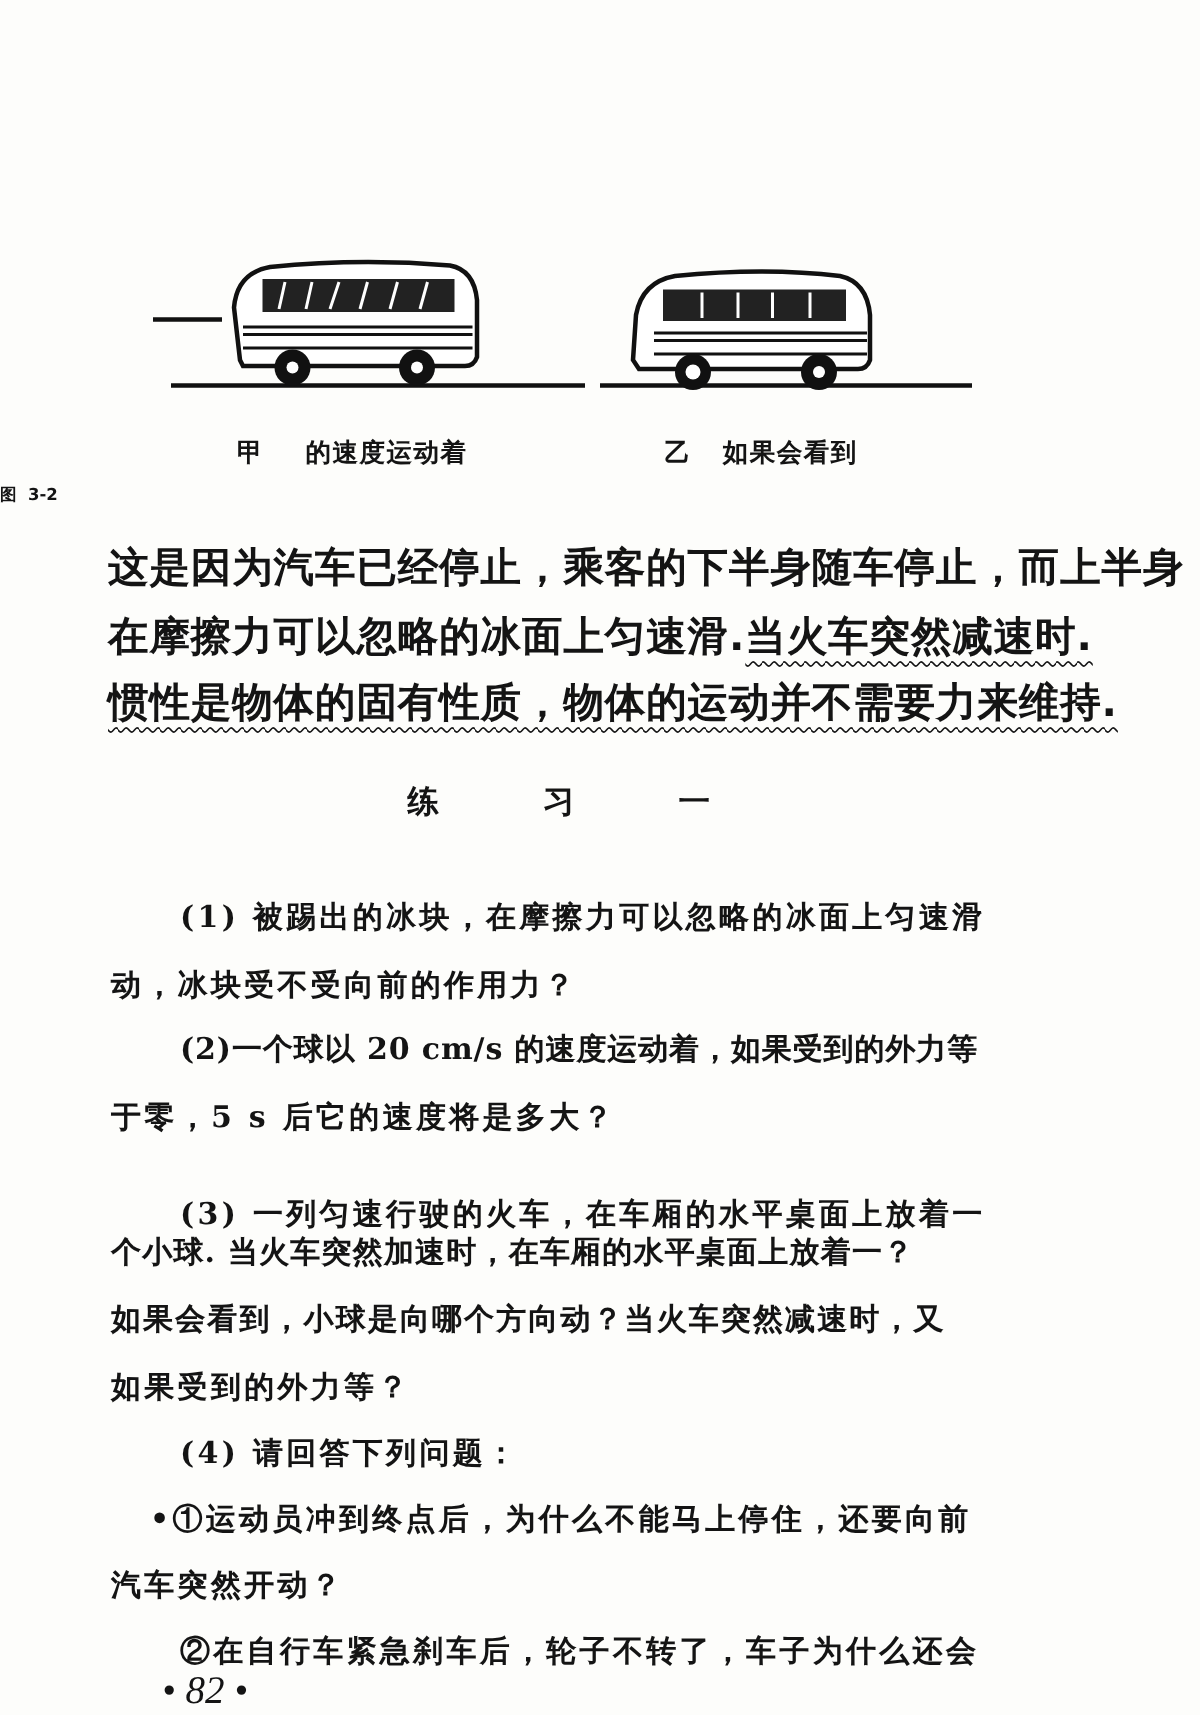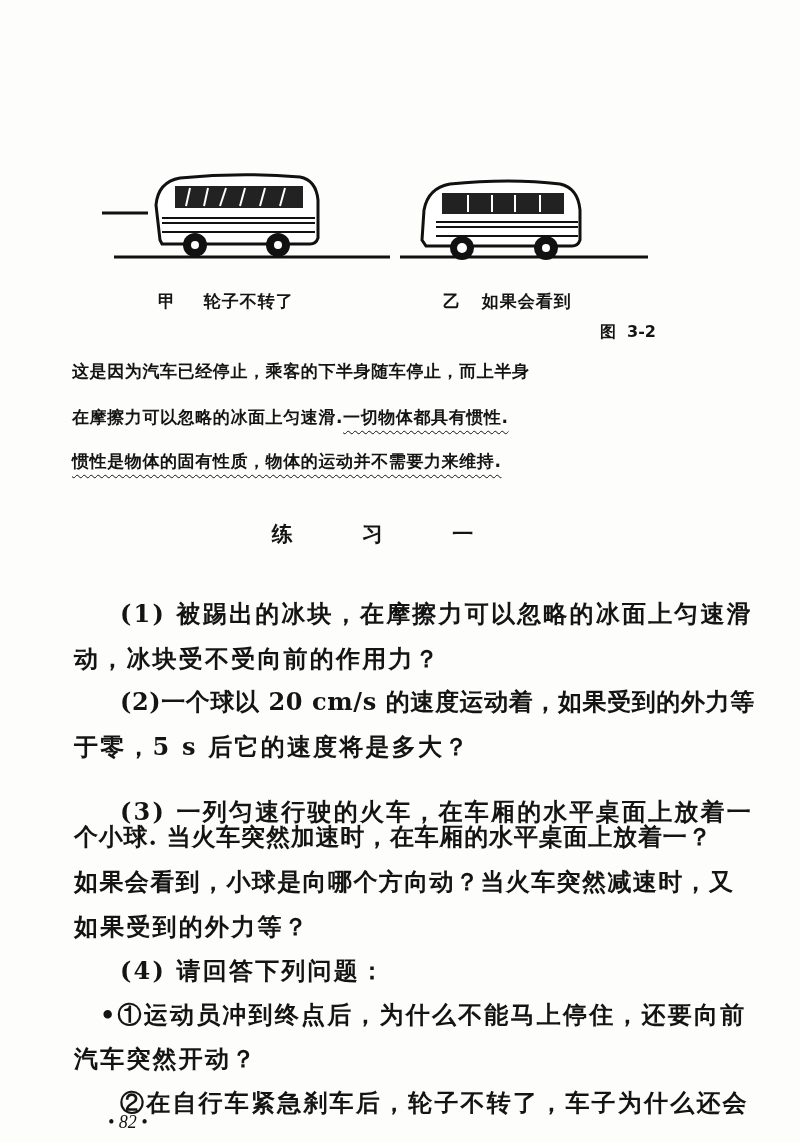--- a/index.html
+++ b/index.html
@@ -3,26 +3,26 @@
 <meta charset="utf-8">
 <style>
   html, body { margin:0; padding:0; }
   body {
     width:800px; height:1143px; background:#fdfdfb; position:relative; overflow:hidden;
     font-family:"DejaVu Sans", sans-serif; color:#141414;
   }
   .figure { position:absolute; left:90px; top:160px; width:580px; height:110px; }
   .bus { position:absolute; }
   .caption { position:absolute; font-size:17px; font-weight:bold; letter-spacing:1px; }
-  .fig-title { position:absolute; left:0; width:656px; top:322px; text-align:right; font-size:16px; font-weight:bold; }
-  .line { position:absolute; left:72px; font-size:17px; font-weight:bold; white-space:nowrap; letter-spacing:0.6px; }
+  .fig-title { position:absolute; left:0; width:656px; top:322px; text-align:left; font-size:11px; font-weight:bold; }
+  .line { position:absolute; left:72px; font-size:27px; font-weight:bold; white-space:nowrap; letter-spacing:0.6px; }
   .wavy { text-decoration:underline wavy #141414; text-decoration-thickness:1px; text-underline-offset:7px; }
   .ex-title { position:absolute; left:0; width:765px; top:520px; text-align:center; font-size:21px; font-weight:bold; word-spacing:22px; letter-spacing:20px; }
-  .q { position:absolute; font-size:24px; font-weight:bold; white-space:nowrap; letter-spacing:2.2px; font-family:"DejaVu Serif", serif; }
-  .pageno { position:absolute; left:108px; top:1066px; font-size:18px; font-style:italic; font-family:"Liberation Serif", serif; }
+  .q { position:absolute; font-size:20px; font-weight:bold; white-space:nowrap; letter-spacing:2.2px; font-family:"DejaVu Serif", serif; }
+  .pageno { position:absolute; left:108px; top:1066px; font-size:26px; font-style:italic; font-family:"Liberation Serif", serif; }
 </style>
 </head>
 <body>
 
 <div class="figure">
   <svg class="bus" style="left:0;top:0" width="300" height="110" viewBox="0 0 300 110">
     <line x1="12" y1="53" x2="58" y2="53" stroke="#111" stroke-width="3"></line>
     <line x1="24" y1="97" x2="300" y2="97" stroke="#111" stroke-width="3"></line>
     <path d="M70 80 L66 45 Q68 22 90 18 Q150 12 210 17 Q226 20 228 40 L228 78 Q226 84 220 84 L72 84 Z" fill="#fff" stroke="#111" stroke-width="3"></path>
     <rect x="85" y="26" width="128" height="22" fill="#222"></rect>
@@ -57,31 +57,31 @@
     <line x1="36" y1="76" x2="178" y2="76" stroke="#111" stroke-width="2"></line>
     <circle cx="62" cy="88" r="12" fill="#111"></circle>
       <circle cx="62" cy="88" r="5" fill="#fff"></circle>
     <circle cx="146" cy="88" r="12" fill="#111"></circle>
       <circle cx="146" cy="88" r="4" fill="#fff"></circle>
   </svg>
 </div>
 
 <div class="caption" style="left:158px;top:290px;">
   <span>甲</span>&nbsp;&nbsp;&nbsp;
-  <span>轮子不转了</span>
+  <span>的速度运动着</span>
 </div>
 <div class="caption" style="left:443px;top:290px;">
   <span>乙</span>&nbsp;&nbsp;
   <span>如果会看到</span>
 </div>
 <div class="fig-title" style="white-space:pre;">图  3-2</div>
 
 <div class="line" style="top:360px;">这是因为汽车已经停止，乘客的下半身随车停止，而上半身</div>
 <div class="line" style="top:406px;">
-  <span>在摩擦力可以忽略的冰面上匀速滑.</span><span class="wavy">一切物体都具有惯性.</span>
+  <span>在摩擦力可以忽略的冰面上匀速滑.</span><span class="wavy">当火车突然减速时.</span>
 </div>
 <div class="line" style="top:450px;">
   <span class="wavy">惯性是物体的固有性质，物体的运动并不需要力来维持.</span>
 </div>
 
 <div class="ex-title">练 习 一</div>
 
 <div class="q" style="left:120px;top:598px;">(1) 被踢出的冰块，在摩擦力可以忽略的冰面上匀速滑</div>
 <div class="q" style="left:74px;top:643px;">动，冰块受不受向前的作用力？</div>
 <div class="q" style="left:120px;top:686px;letter-spacing:0.6px;">(2)一个球以 20 cm/s 的速度运动着，如果受到的外力等</div>

